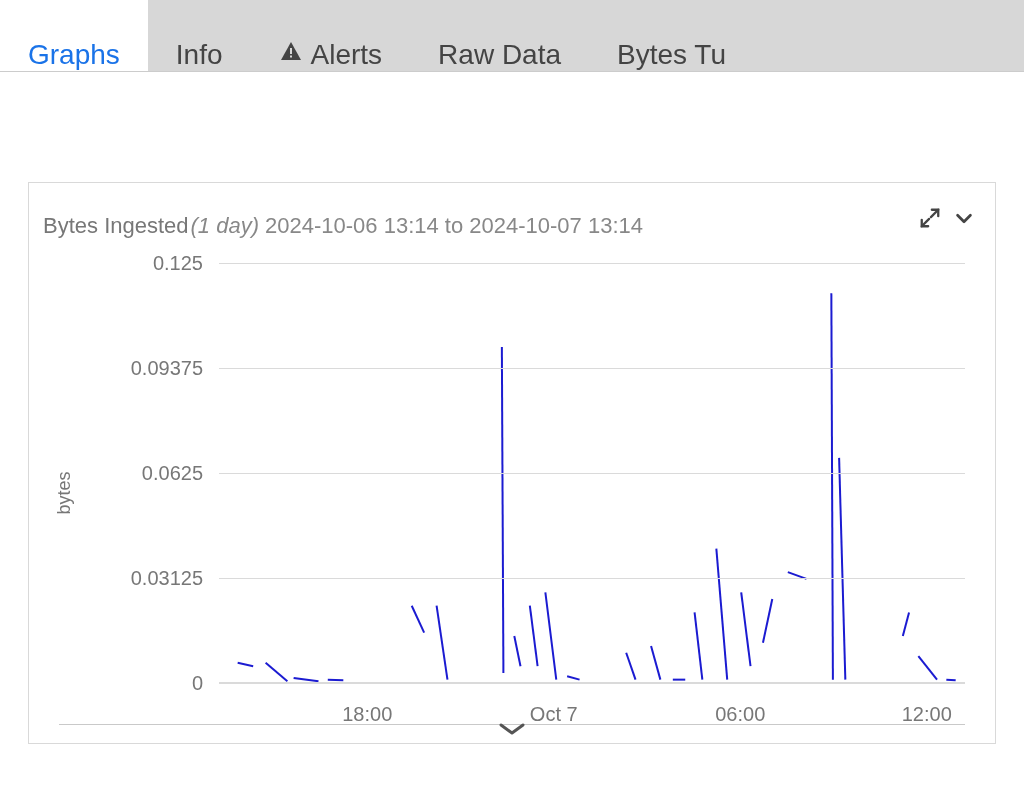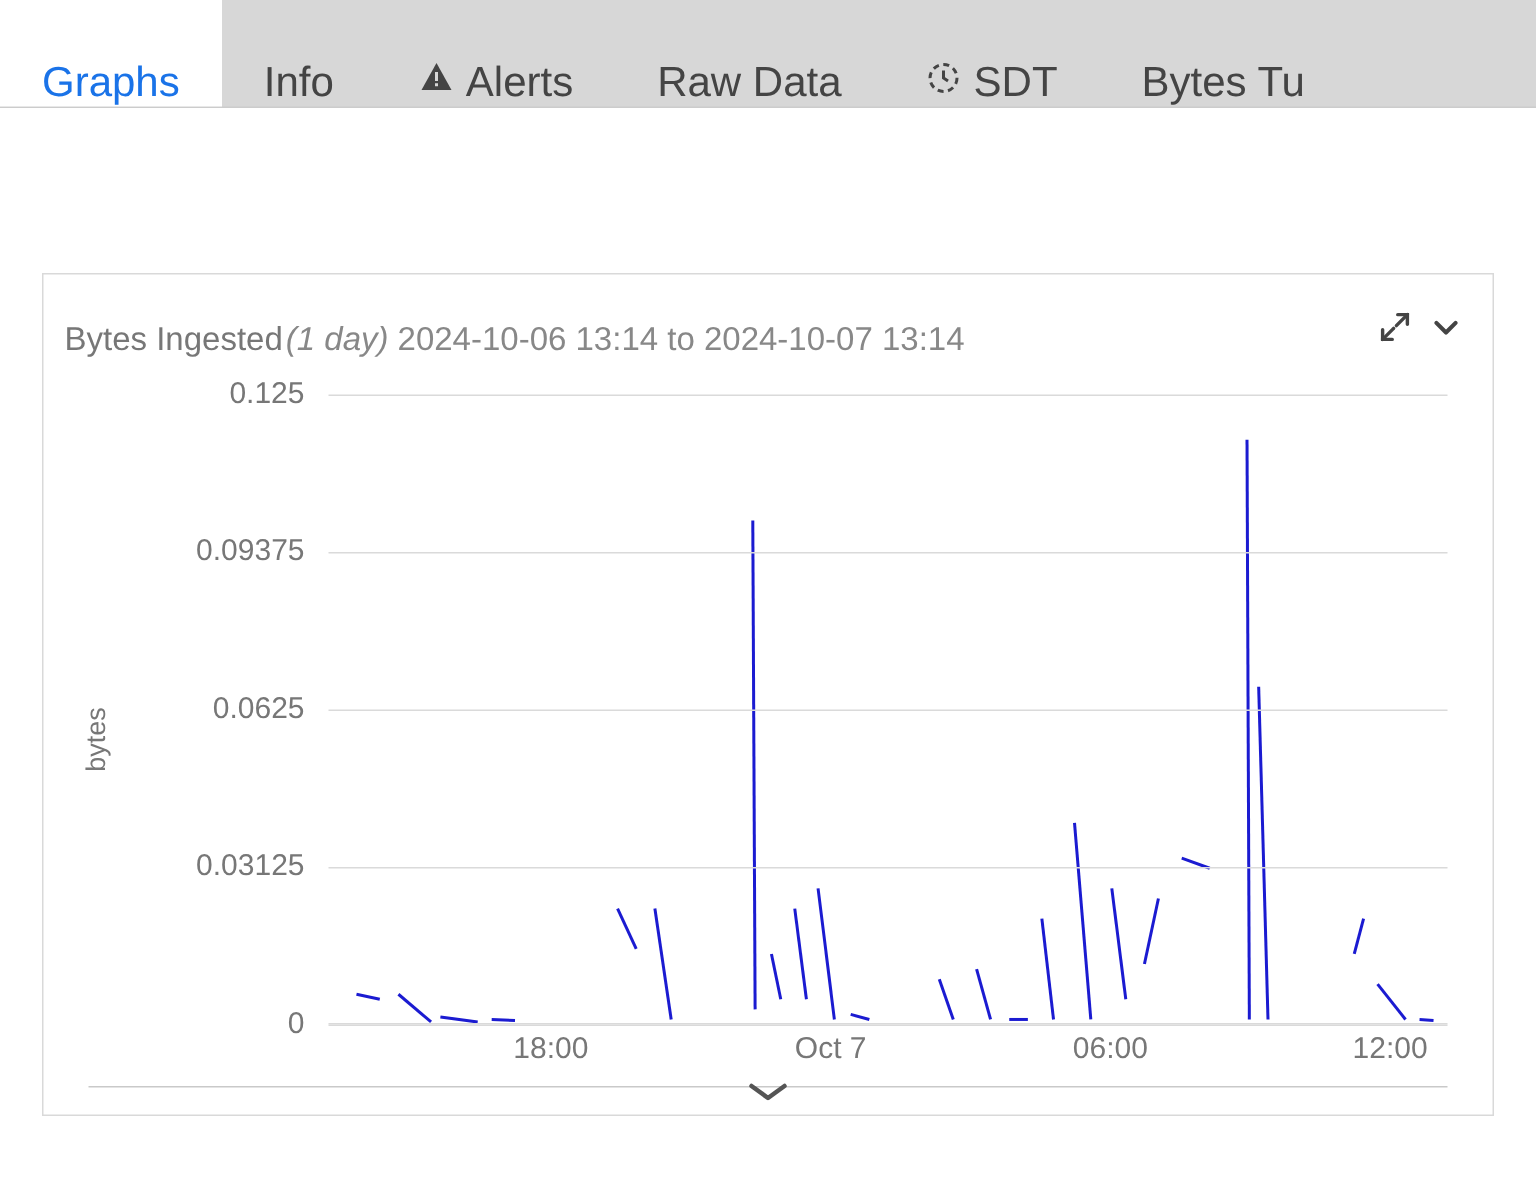--- a/index.html
+++ b/index.html
@@ -85,21 +85,21 @@
     font-size: 20px;
     padding-right: 16px;
     white-space: nowrap;
   }
   .x-tick {
     position: absolute;
     top: 100%;
     transform: translateX(-50%);
     color: #777;
     font-size: 20px;
-    padding-top: 5px;
+    padding-top: 20px;
     white-space: nowrap;
   }
   .line-svg {
     position: absolute;
     left: 0; top: 0; width: 100%; height: 100%;
     overflow: visible;
   }
   .baseline-bar {
     position: absolute;
     left: 0; right: 0; bottom: 0;
@@ -134,29 +134,20 @@
       <svg width="24" height="24" viewBox="0 0 24 24" fill="#444">
           <path d="M12 2 L22 20 L2 20 Z"></path>
           <rect x="11" y="8" width="2" height="6" fill="#d7d7d7"></rect>
           <rect x="11" y="15.5" width="2" height="2" fill="#d7d7d7"></rect>
         </svg>
     </span>
     <span>Alerts</span>
   </div>
   <div class="tab">
     <span>Raw Data</span>
-  </div>
-  <div class="tab">
-    <span>
-      <svg width="24" height="24" viewBox="0 0 24 24" fill="none" stroke="#444" stroke-width="2">
-          <circle cx="12" cy="12" r="9" stroke-dasharray="4 3"></circle>
-          <path d="M12 7 V12 L15 14"></path>
-        </svg>
-    </span>
-    <span>SDT</span>
   </div>
   <div class="tab">
     <span>Bytes Tu</span>
   </div>
 </div>
 
 <div class="content-area">
   <div class="chart-panel">
     <div class="panel-header">
       <span class="panel-title">Bytes Ingested</span>

